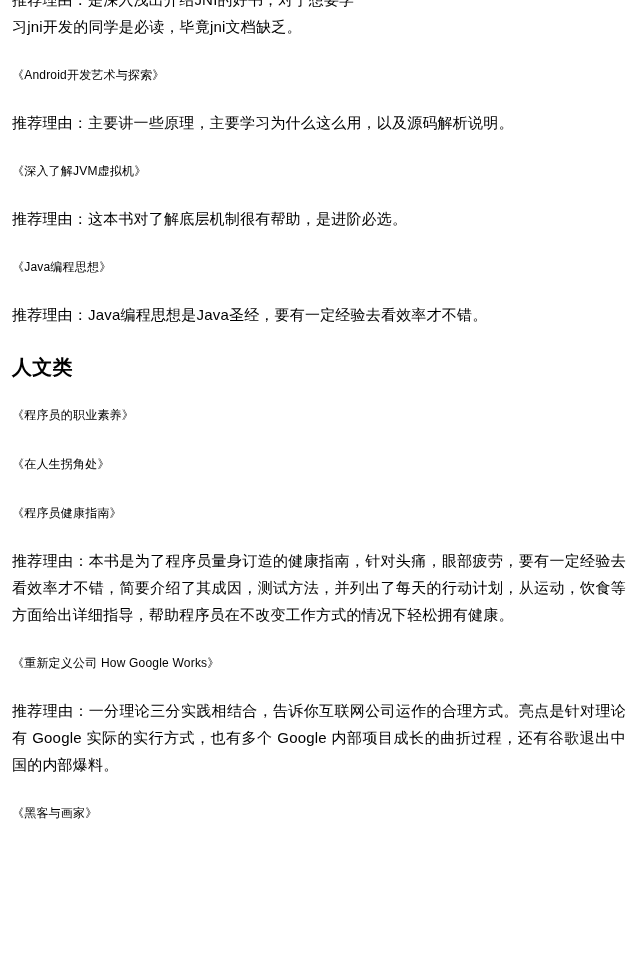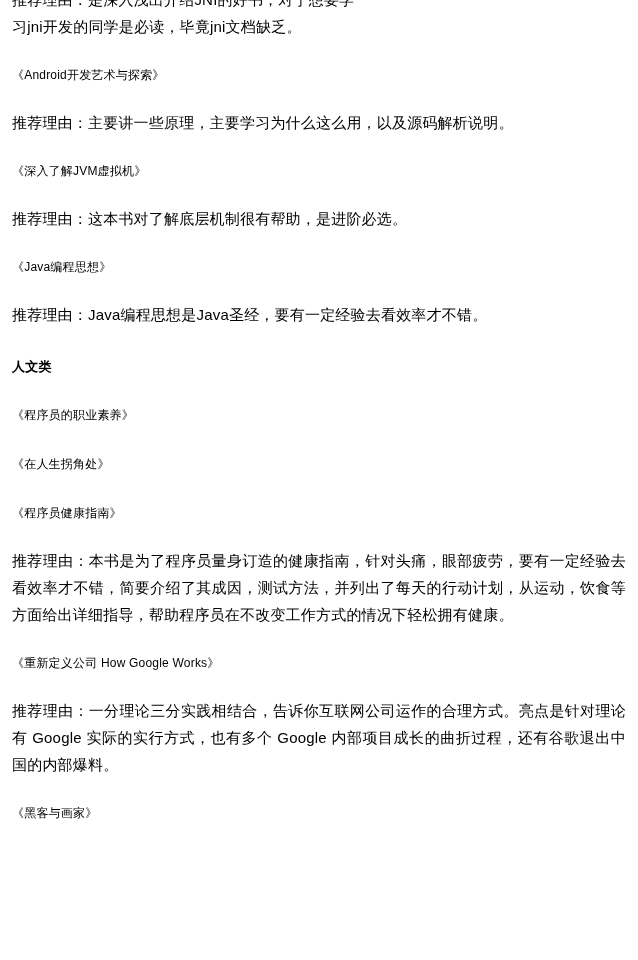--- a/index.html
+++ b/index.html
@@ -27,21 +27,21 @@
     word-break: break-all;
     letter-spacing: 0.2px;
   }
   p.title {
     font-size: 12px;
     line-height: 27px;
     margin: 22px 0 12px 0;
     letter-spacing: 0.2px;
   }
   h3.section {
-    font-size: 13px;
+    font-size: 20px;
     font-weight: bold;
     line-height: 26px;
     margin: 26px 0 22px 0;
     letter-spacing: 0.3px;
   }
   .first-partial {
     font-size: 15px;
     line-height: 27px;
     margin: 0;
     letter-spacing: 0.2px;

